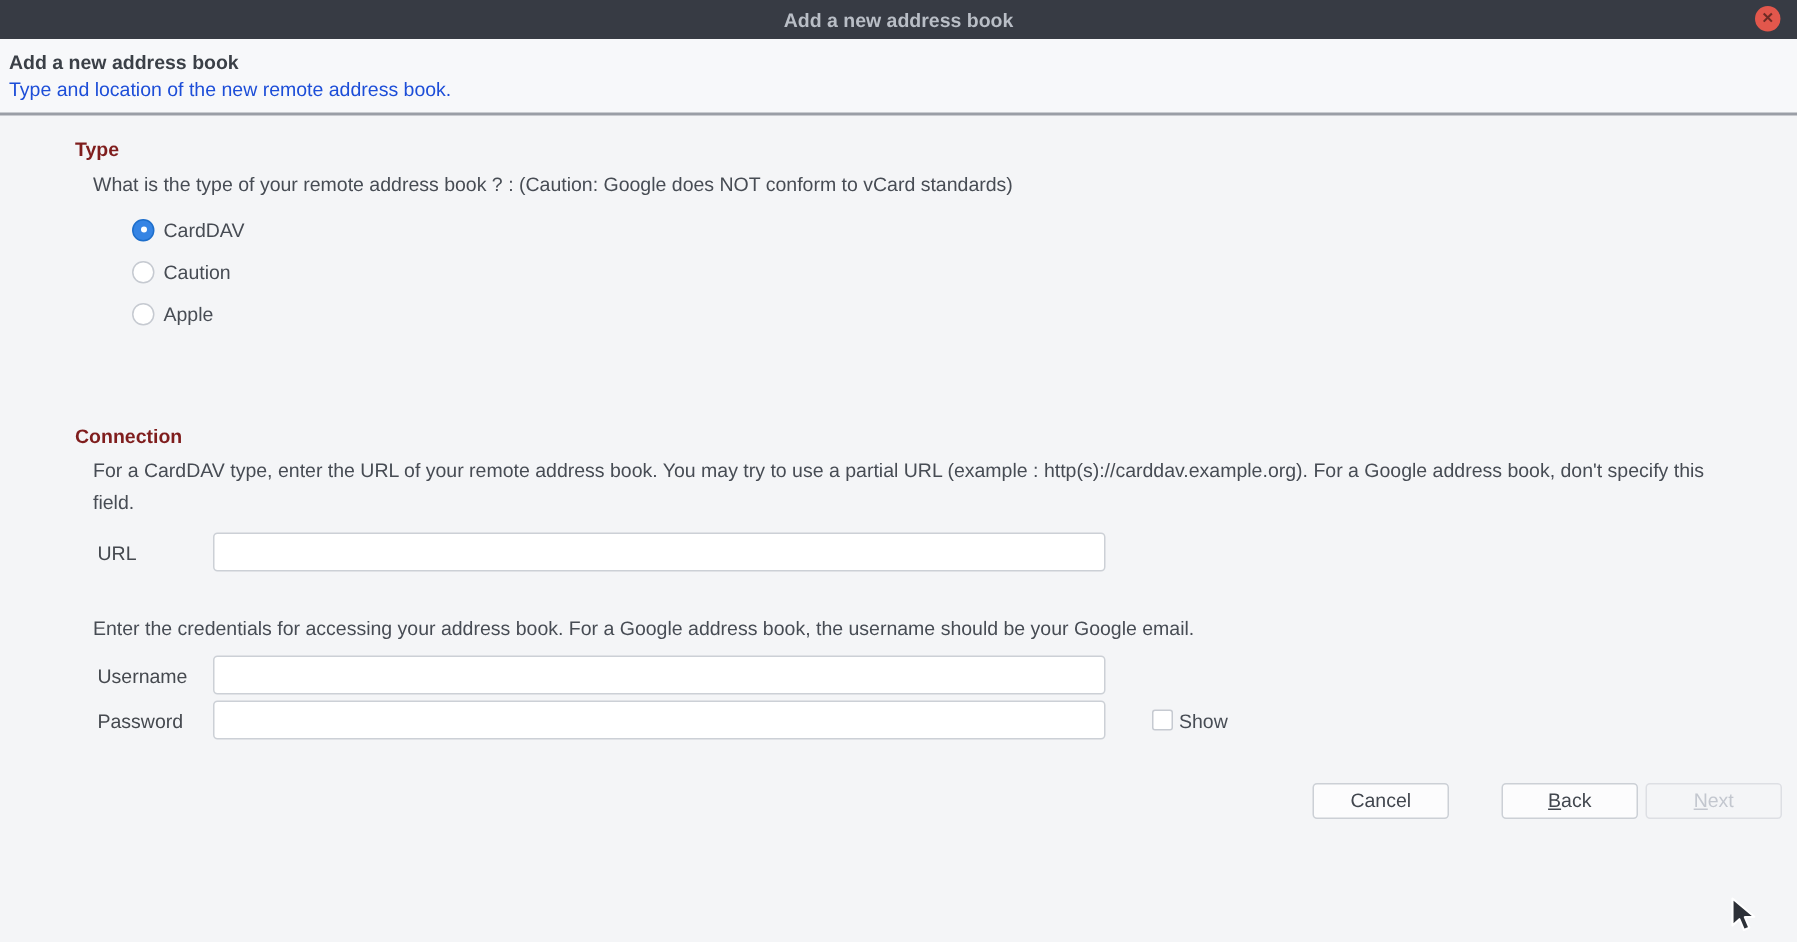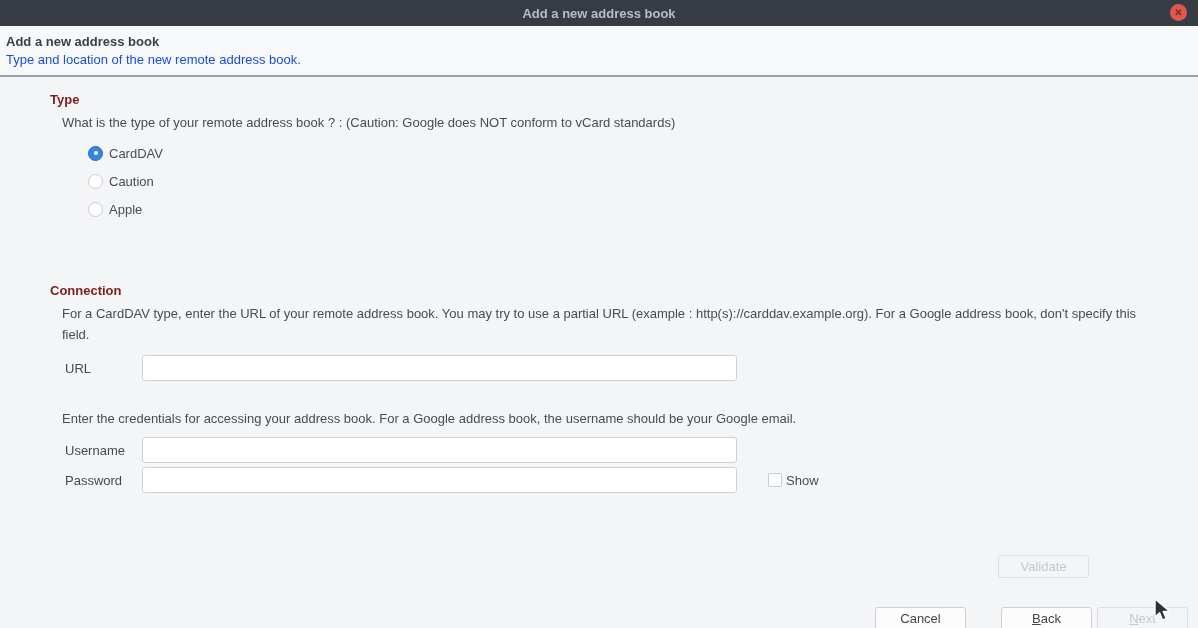--- a/index.html
+++ b/index.html
@@ -169,23 +169,20 @@
 
       <div class="form-row">
         <span class="field-label">Password</span>
         <input class="text-input" type="password" value="" style="">
         <span class="checkbox-wrap">
           <span class="checkbox"></span>
           <span>Show</span>
         </span>
       </div>
 
-      <div class="validate-row">
-        <button class="btn validate-btn disabled">Validate</button>
-      </div>
     </div>
 
   </div>
 
   <div class="footer-divider"></div>
   <div class="footer">
     <button class="btn cancel-gap">Cancel</button>
     <button class="btn">
       <span class="mnemonic">Back</span>
     </button>

